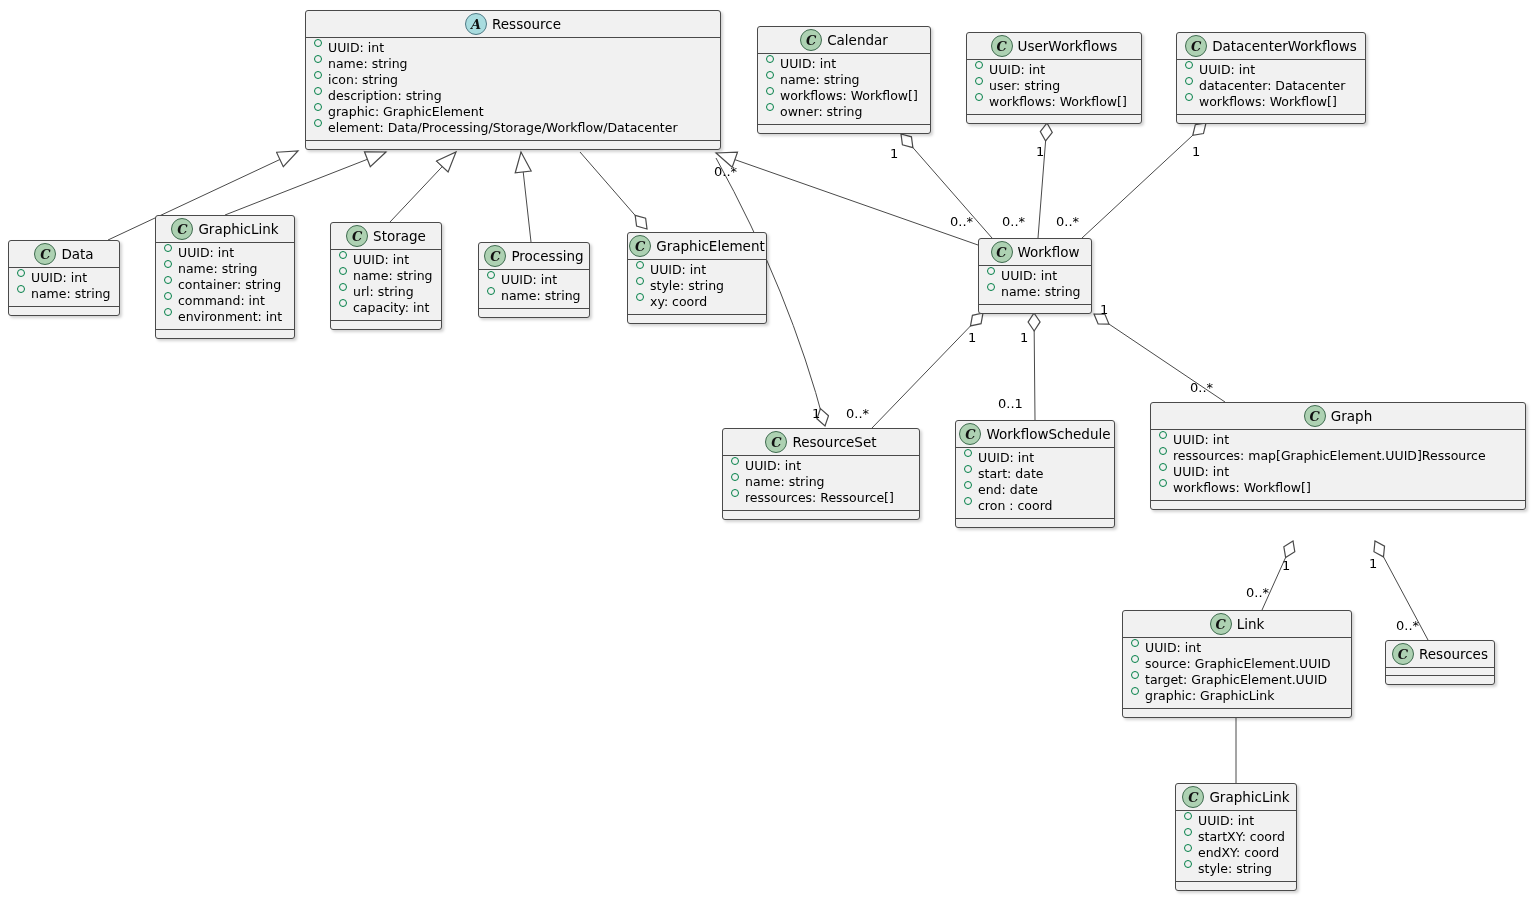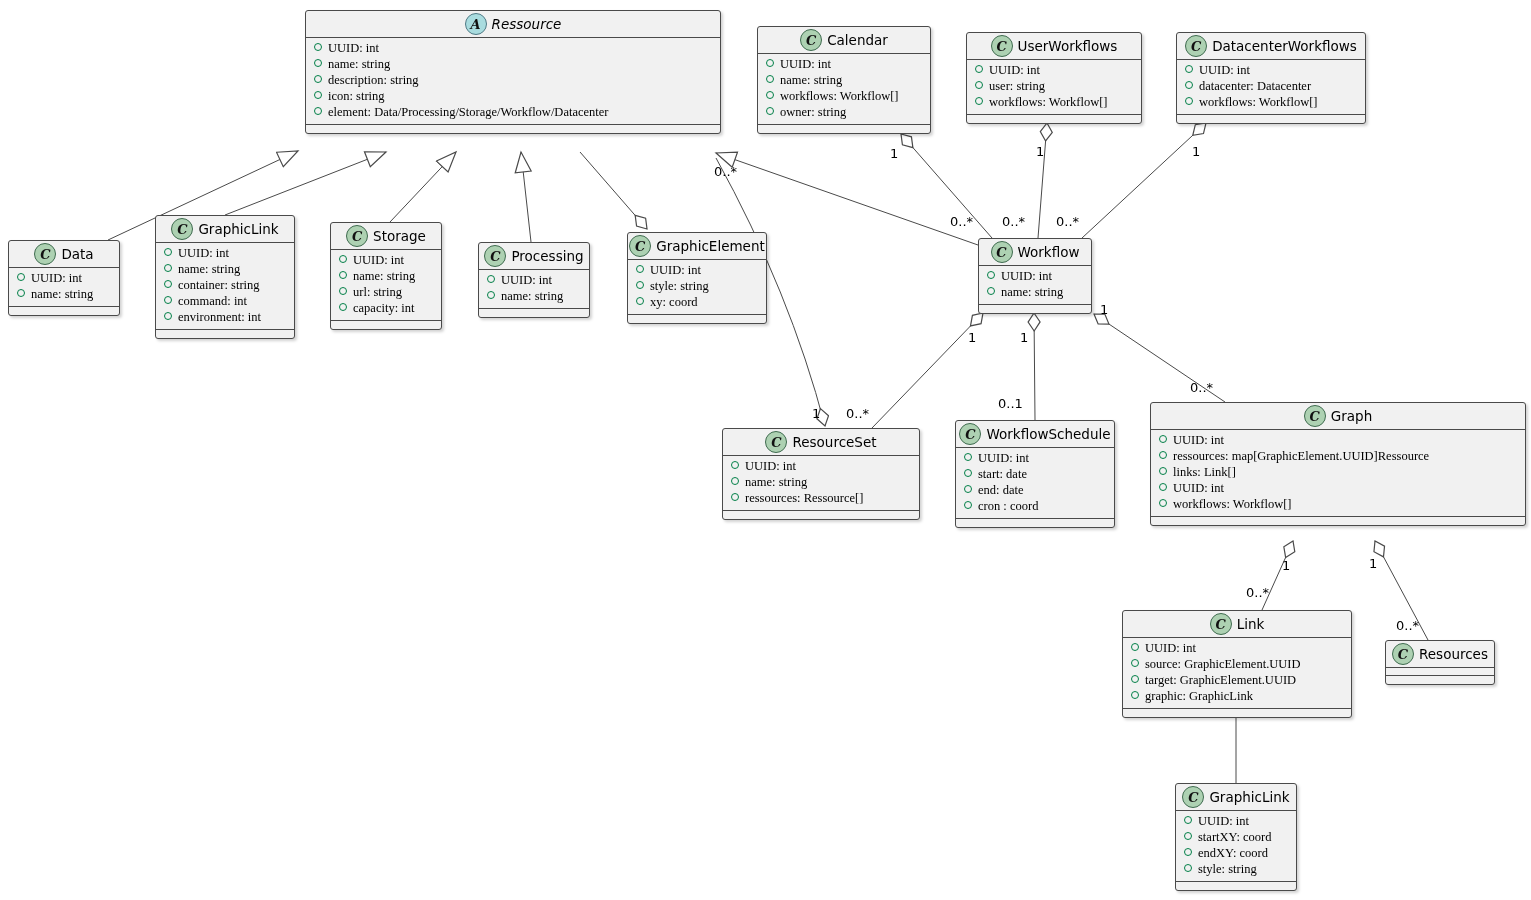--- a/index.html
+++ b/index.html
@@ -9,29 +9,29 @@
   }
   html,body{margin:0;padding:0;}
   body{width:1531px;height:900px;background:#ffffff;overflow:hidden;
        font-family:"DejaVu Sans","Liberation Sans",sans-serif;color:#000;}
   #canvas{position:relative;width:1531px;height:900px;}
   #edge-layer{position:absolute;left:0;top:0;}
   .uml-class{position:absolute;background:var(--fill);border:1px solid var(--border);
        border-radius:3px;box-shadow:2px 2px 3px rgba(0,0,0,0.18);box-sizing:border-box;}
   .uml-title{height:26px;border-bottom:1px solid var(--border);display:flex;
        align-items:center;justify-content:center;gap:5px;padding:0 6px;font-size:13.5px;}
-  .uml-class.abstract .uml-name{font-style:italic;}
+  .uml-class.abstract .uml-name{}
   .cicon{width:20px;height:20px;border-radius:50%;background:var(--cfill);
        border:1px solid var(--cborder);display:inline-flex;align-items:center;
        justify-content:center;font-family:"DejaVu Serif","Liberation Serif",serif;
        font-weight:bold;font-style:italic;font-size:13px;color:#111;flex:0 0 auto;}
   .uml-class.abstract .cicon{background:var(--afill);border-color:var(--aborder);}
   .uml-attrs{padding:2px 8px 4px;}
   .uml-attrs.empty{min-height:7px;padding:0;}
-  .uml-attr{display:flex;align-items:center;line-height:16px;font-size:12.5px;white-space:nowrap;font-family:Liberation Serif, serif;}
+  .uml-attr{display:flex;align-items:flex-start;line-height:16px;font-size:12.5px;white-space:nowrap;}
   .bullet{width:6px;height:6px;border:1px solid var(--bullet);border-radius:50%;
        margin-right:6px;flex:0 0 auto;position:relative;top:-1px;}
   .uml-footer{height:8px;border-top:1px solid var(--border);}
   .edge-label{font-size:13px;fill:#000;font-family:"DejaVu Sans","Liberation Sans",sans-serif;}
 </style>
 </head>
 <body>
 
 <div id="canvas">
   <svg id="edge-layer" width="1531" height="900" viewBox="0 0 1531 900">
@@ -89,25 +89,29 @@
         <div class="uml-attr">
           <span class="bullet"></span>
           <span>UUID: int</span>
         </div>
         <div class="uml-attr">
           <span class="bullet"></span>
           <span>name: string</span>
         </div>
         <div class="uml-attr">
           <span class="bullet"></span>
+          <span>icon: string</span>
+        </div>
+        <div class="uml-attr">
+          <span class="bullet"></span>
           <span>description: string</span>
         </div>
         <div class="uml-attr">
           <span class="bullet"></span>
-          <span>icon: string</span>
+          <span>graphic: GraphicElement</span>
         </div>
         <div class="uml-attr">
           <span class="bullet"></span>
           <span>element: Data/Processing/Storage/Workflow/Datacenter</span>
         </div>
       </div>
     <div class="uml-footer"></div>
   </div>
     <div class="uml-class" style="left: 757px; top: 26px; width: 174px;">
     <div class="uml-title">
@@ -354,24 +358,20 @@
       <span class="uml-name">Graph</span>
     </div>
     <div class="uml-attrs">
         <div class="uml-attr">
           <span class="bullet"></span>
           <span>UUID: int</span>
         </div>
         <div class="uml-attr">
           <span class="bullet"></span>
           <span>ressources: map[GraphicElement.UUID]Ressource</span>
-        </div>
-        <div class="uml-attr">
-          <span class="bullet"></span>
-          <span>links: Link[]</span>
         </div>
         <div class="uml-attr">
           <span class="bullet"></span>
           <span>UUID: int</span>
         </div>
         <div class="uml-attr">
           <span class="bullet"></span>
           <span>workflows: Workflow[]</span>
         </div>
       </div>

